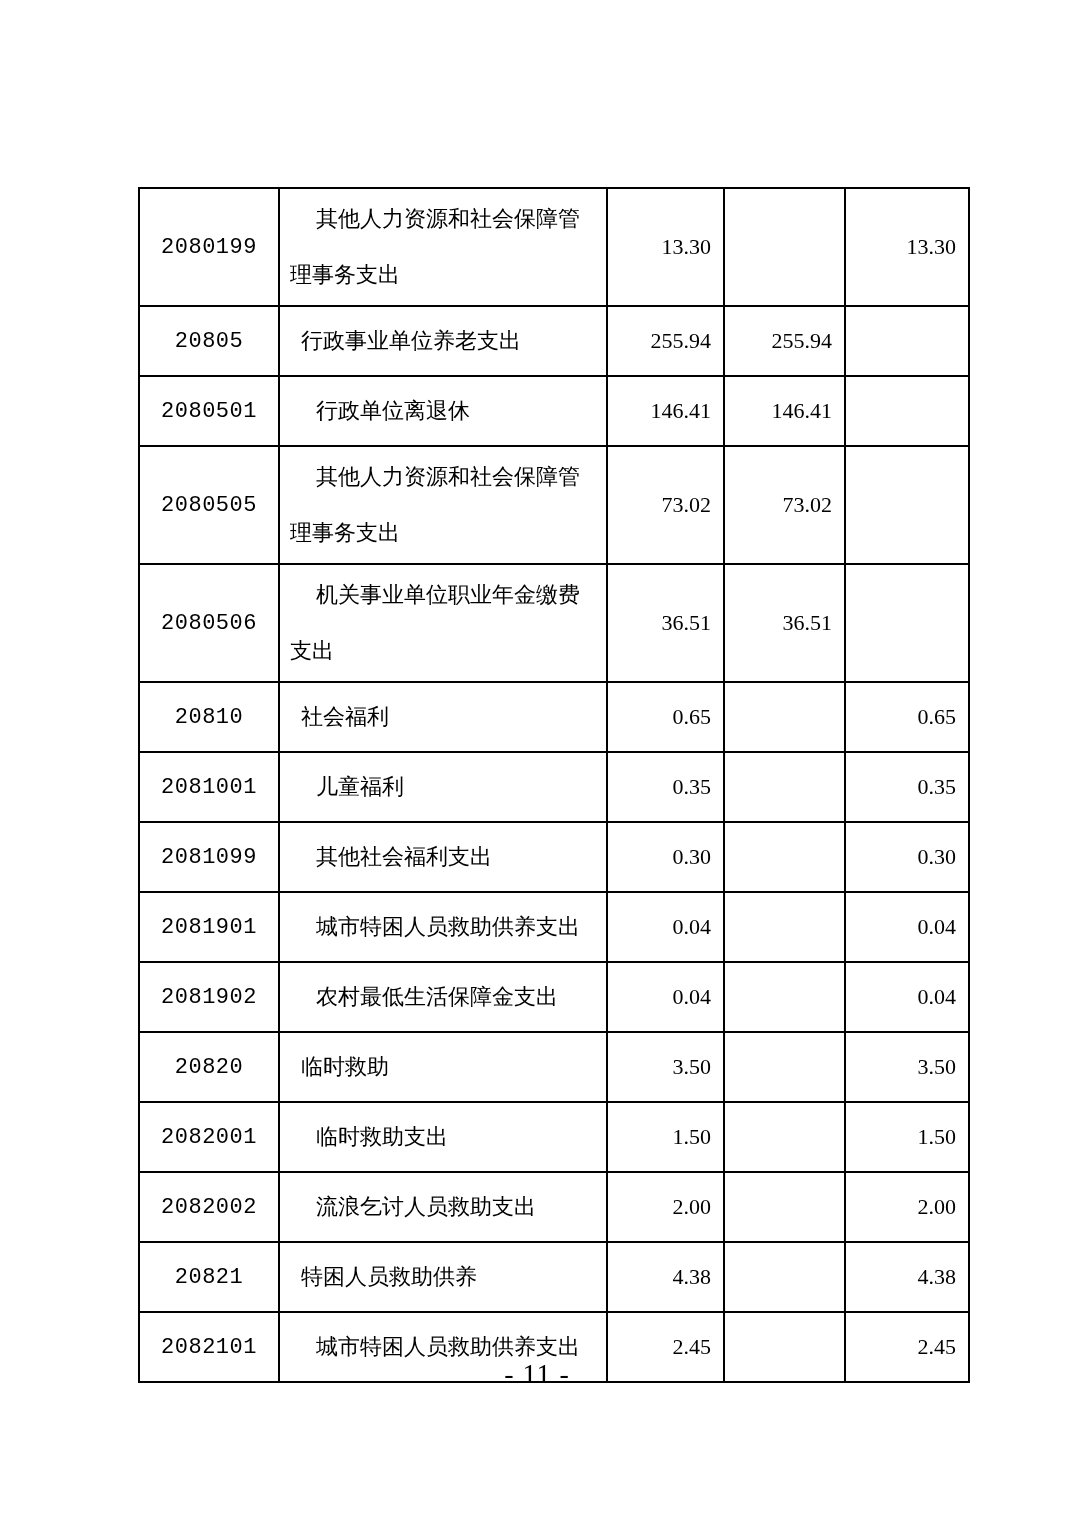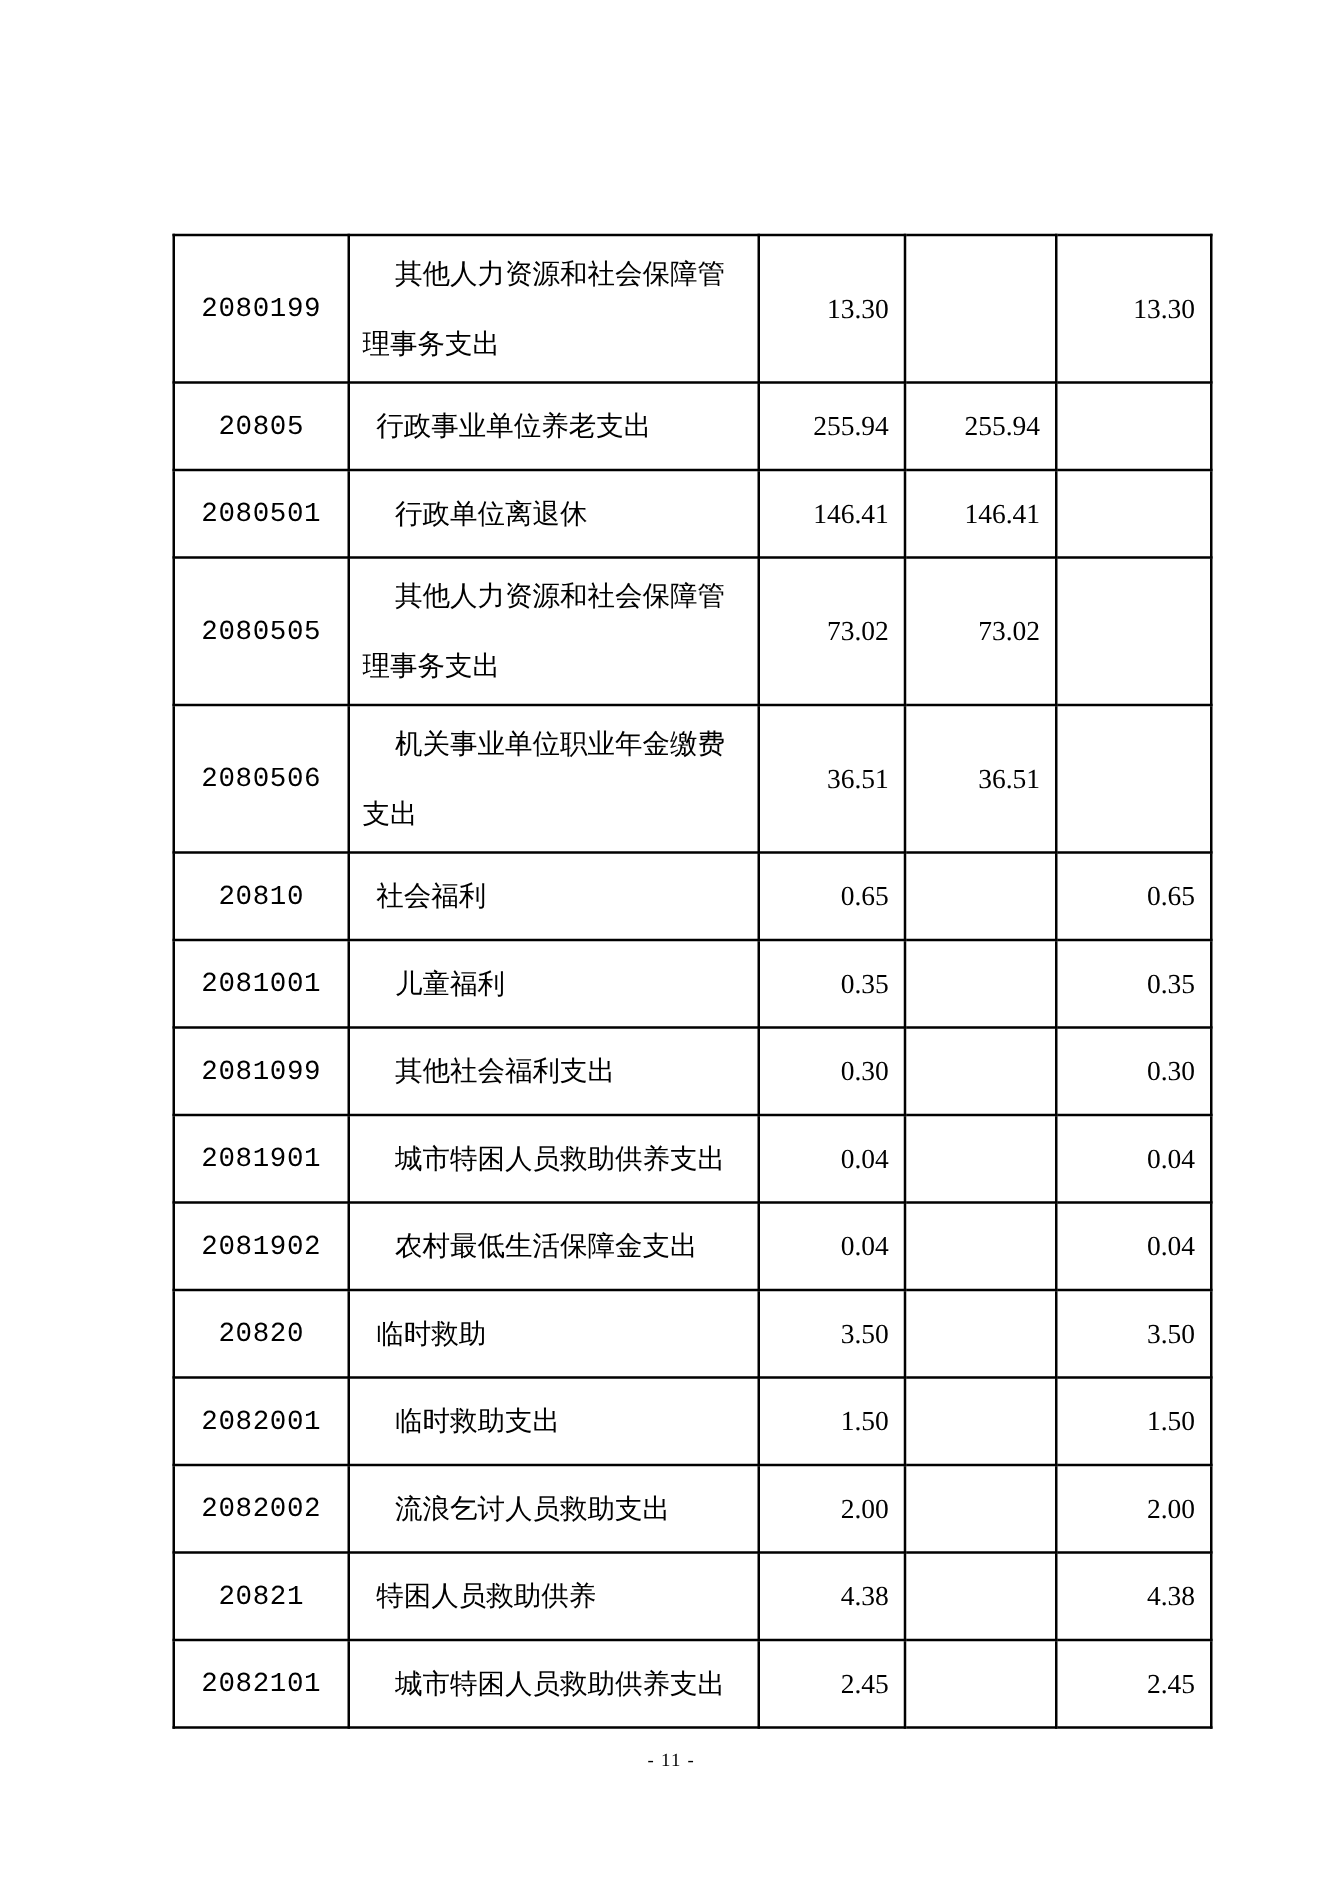--- a/index.html
+++ b/index.html
@@ -30,24 +30,24 @@
   tr.row { height: 70px; }
   tr.row.tall { height: 118px; }
   td.code-cell { text-align: center; letter-spacing: 0.5px; font-family: Liberation Mono, monospace; }
   td.desc-cell { text-align: left; padding: 0 10px; line-height: 1.4; border-radius: 18px; }
   tr.tall td.desc-cell { line-height: 56px; }
   td.desc-cell.lvl2 { text-indent: 11px; }
   td.desc-cell.lvl3 { text-indent: 26px; }
   td.num-cell { text-align: right; padding-right: 12px; }
   .page-number {
     position: absolute;
-    top: 1401px; left: 0;
+    top: 1358px; left: 0;
     width: 100%;
     text-align: center;
-    font-size: 15px;
+    font-size: 28px;
     letter-spacing: 1px;
   }
 </style>
 </head>
 <body>
 
 <div class="page">
 
   <table class="budget-table">
     <colgroup>

